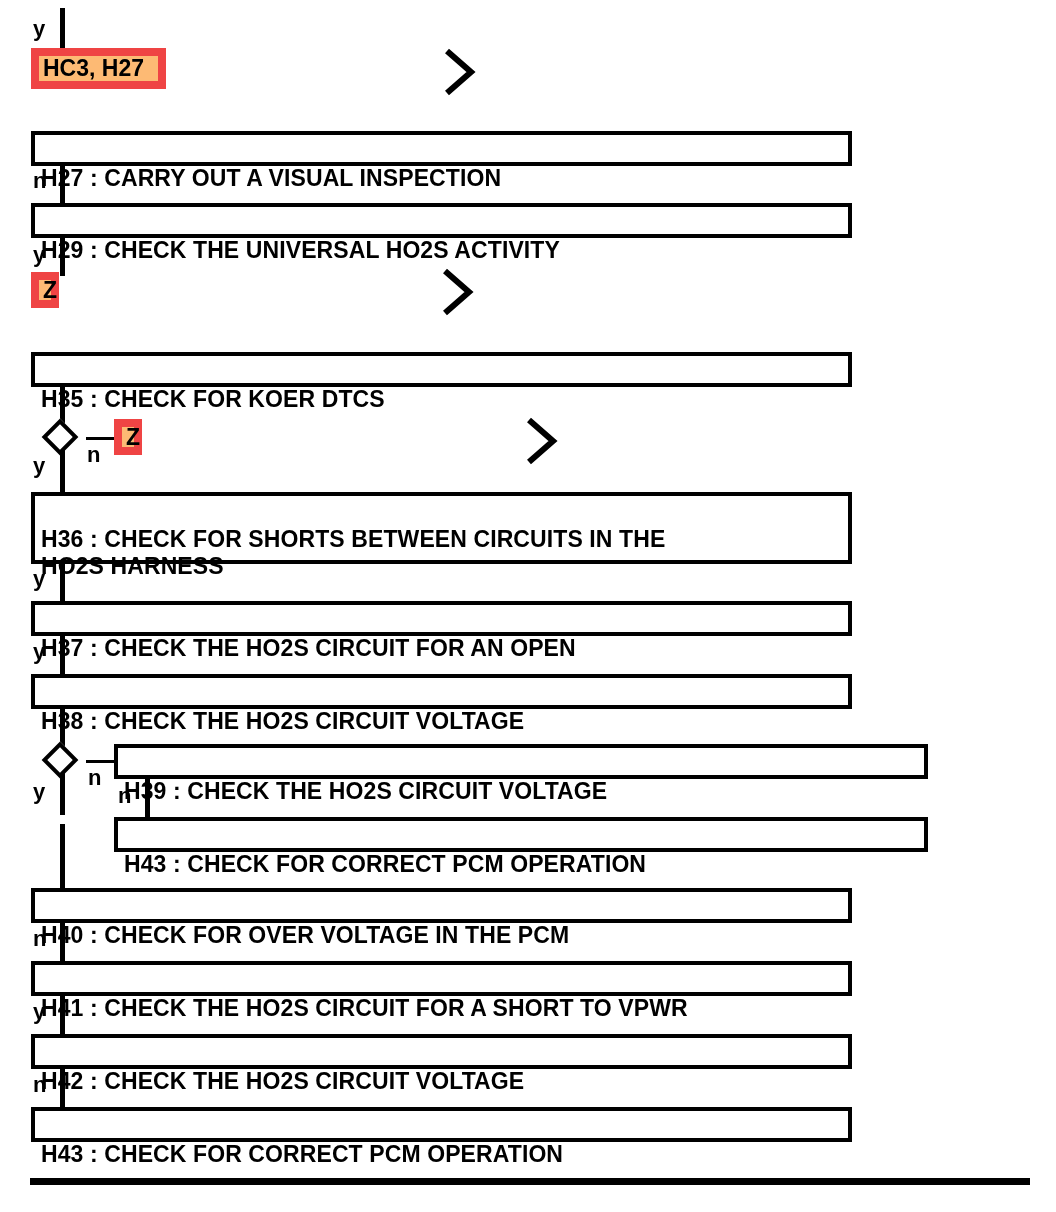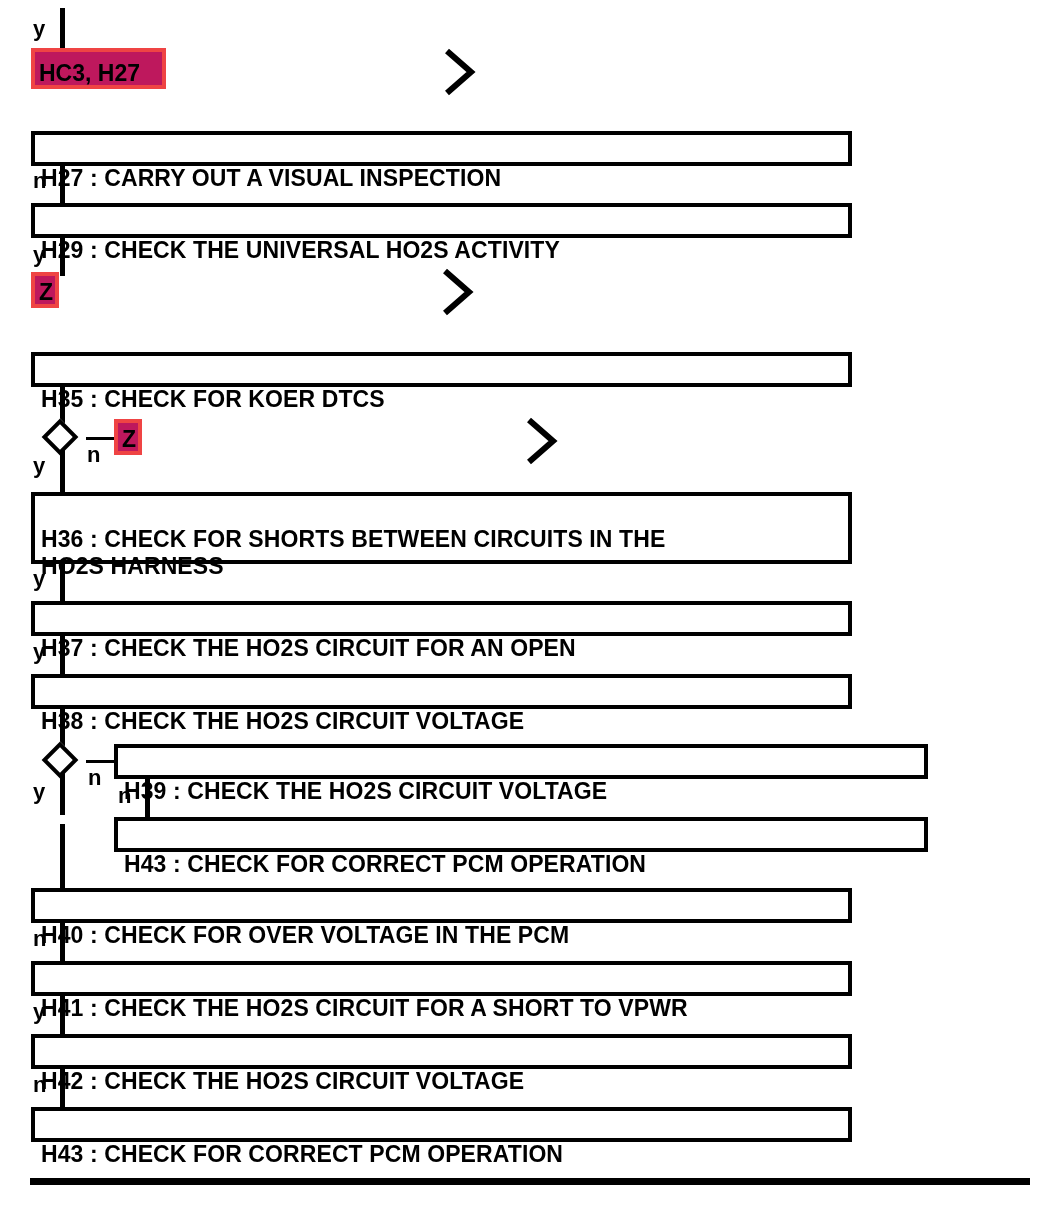--- a/index.html
+++ b/index.html
@@ -28,28 +28,28 @@
     line-height: 1.18;
     letter-spacing: 0.1px;
     color: #000000;
     padding: 3px 0 3px 6px;
     white-space: pre-line;
   }
   
   .tagbox {
     position: absolute;
     box-sizing: border-box;
-    border: 4px solid #ef4444;
-    background: #be185d;
+    border: 8px solid #ef4444;
+    background: #fdba74;
     font-size: 23px;
     font-weight: bold;
     line-height: 1.0;
     color: #000000;
     display: flex;
-    align-items: flex-end;
+    align-items: center;
     justify-content: flex-start;
     padding-left: 4px;
   }
   
   .vline {
     position: absolute;
     width: 5px;
     background: #000000;
   }
   .thinline {

